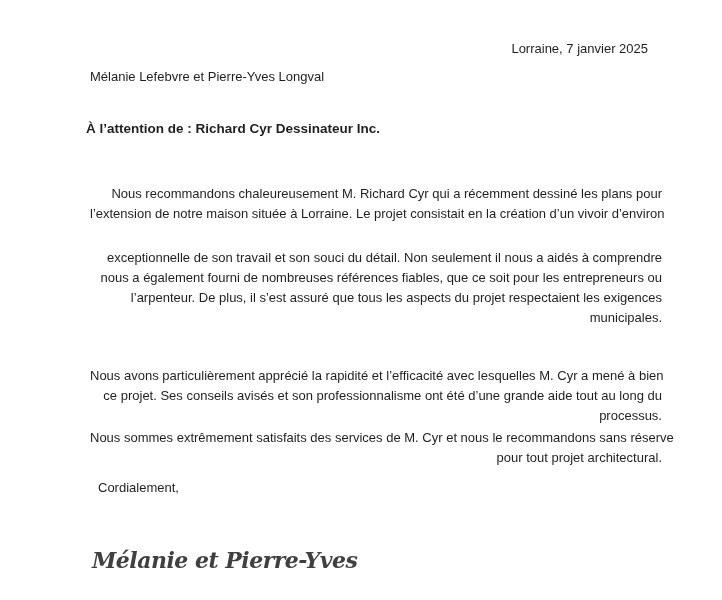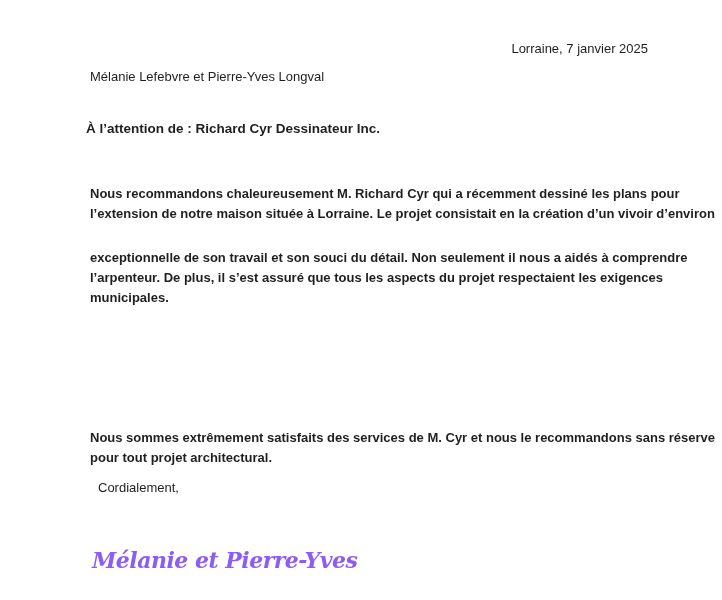--- a/index.html
+++ b/index.html
@@ -9,20 +9,21 @@
   }
   .page {
     position: relative;
     width: 722px;
     height: 600px;
     background: #ffffff;
     overflow: hidden;
     font-family: "Liberation Sans", sans-serif;
     color: #1f1f1f;
     font-size: 13px;
+    text-align: right;
   }
   .abs { position: absolute; }
   .date-line {
     top: 41px;
     right: 74px;
     white-space: nowrap;
   }
   .sender-line {
     top: 69px;
     left: 90px;
@@ -33,40 +34,40 @@
     left: 86px;
     font-weight: bold;
     font-size: 13.5px;
     white-space: nowrap;
   }
   .para {
     left: 90px;
     width: 572px;
     line-height: 20px;
   }
-  .para .line { white-space: nowrap; font-weight: bold; }
+  .para .line { white-space: nowrap; }
   .para-1 { top: 184px; }
   .para-2 { top: 248px; }
   .para-3 { top: 366px; }
   .para-4 { top: 428px; }
   .closing-line {
     top: 480px;
     left: 90px;
     white-space: nowrap;
     margin-left: 8px;
   }
   .signature-line {
     top: 547px;
     left: 92px;
     font-family: "DejaVu Serif", serif;
     font-style: italic;
     font-weight: bold;
     font-size: 22px;
     letter-spacing: -0.5px;
-    color: #8b5cf6;
+    color: #404040;
     white-space: nowrap;
   }
 </style>
 </head>
 <body>
 
 <div class="page">
 
   <div class="abs date-line">Lorraine, 7 janvier 2025</div>
 
@@ -74,24 +75,30 @@
 
   <div class="abs attention-line">À l’attention de : Richard Cyr Dessinateur Inc.</div>
 
   <div class="abs para para-1">
     <div class="line">Nous recommandons chaleureusement M. Richard Cyr qui a récemment dessiné les plans pour</div>
     <div class="line">l’extension de notre maison située à Lorraine. Le projet consistait en la création d’un vivoir d’environ</div>
   </div>
 
   <div class="abs para para-2">
     <div class="line">exceptionnelle de son travail et son souci du détail. Non seulement il nous a aidés à comprendre</div>
+    <div class="line">nous a également fourni de nombreuses références fiables, que ce soit pour les entrepreneurs ou</div>
     <div class="line">l’arpenteur. De plus, il s’est assuré que tous les aspects du projet respectaient les exigences</div>
     <div class="line">municipales.</div>
   </div>
 
+  <div class="abs para para-3">
+    <div class="line">Nous avons particulièrement apprécié la rapidité et l’efficacité avec lesquelles M. Cyr a mené à bien</div>
+    <div class="line">ce projet. Ses conseils avisés et son professionnalisme ont été d’une grande aide tout au long du</div>
+    <div class="line">processus.</div>
+  </div>
 
   <div class="abs para para-4">
     <div class="line">Nous sommes extrêmement satisfaits des services de M. Cyr et nous le recommandons sans réserve</div>
     <div class="line">pour tout projet architectural.</div>
   </div>
 
   <div class="abs closing-line">Cordialement,</div>
 
   <div class="abs signature-line">Mélanie et Pierre-Yves</div>
 

